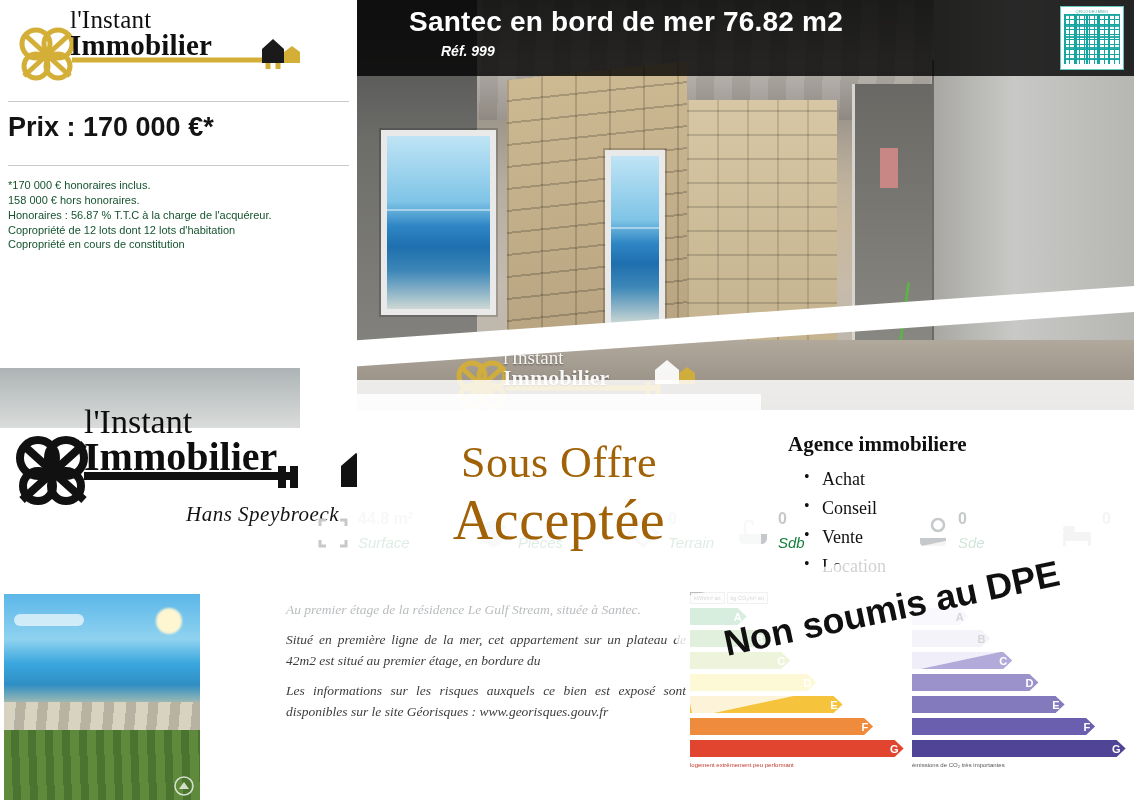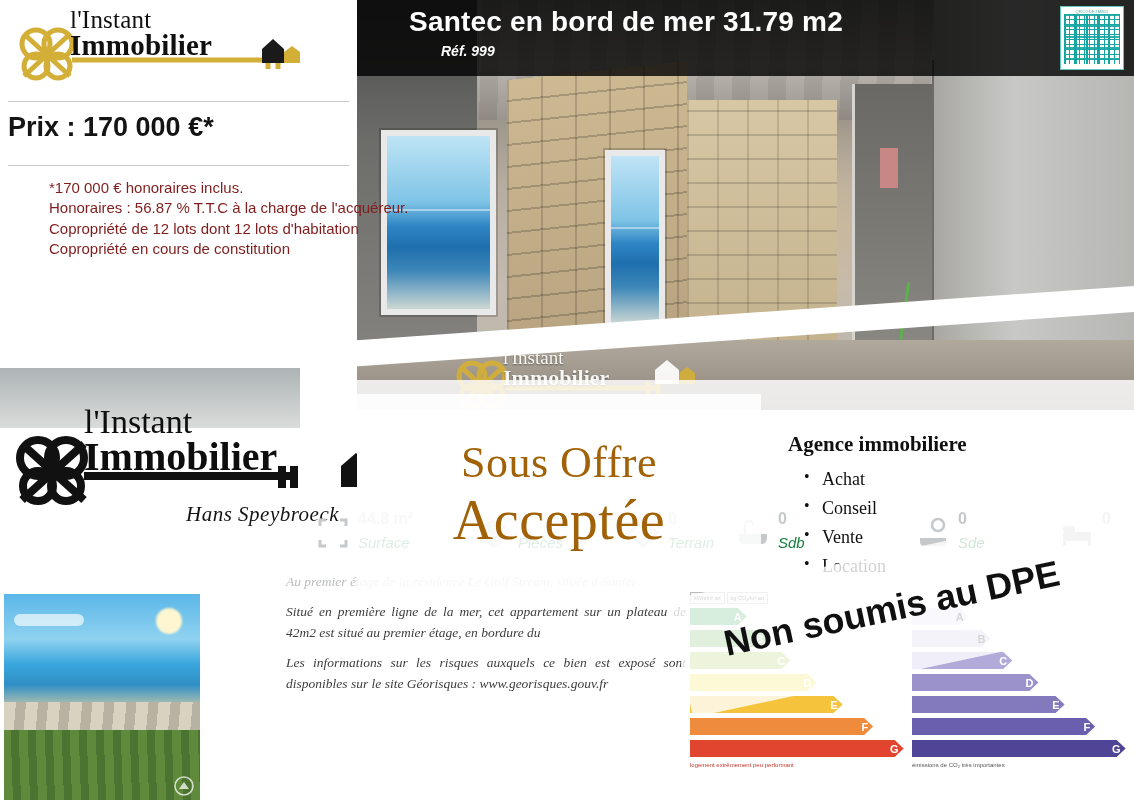--- a/index.html
+++ b/index.html
@@ -53,24 +53,23 @@
     margin-top: 10px;
     font-size: 27px;
     font-weight: bold;
     color: #141414;
     font-family: "Liberation Sans", sans-serif;
     padding-bottom: 22px;
     border-bottom: 1px solid #c9c9c9;
   }
   .price-notes {
     margin-top: 12px;
-    font-size: 15px;
-    color: #7f1d1d;
+    font-size: 11px;
+    color: #14532d;
     line-height: 1.35;
-    margin-left: 41px;
   }
   .price-notes div { white-space: nowrap; }
 
   
   .photo-main {
     position: absolute; left: 357px; top: 0;
     width: 777px; height: 410px;
     overflow: hidden;
     background: #9aa0a3;
   }
@@ -291,21 +290,21 @@
   .desc {
     position:absolute; left:286px; top:572px; width:400px;
     font-family:"Liberation Serif", serif;
     font-style: italic;
     font-size:13.5px;
     color:#3d3d3d;
     line-height:1.55;
     text-align: justify;
   }
   .desc p { margin-bottom: 9px; }
-  .desc .faded { color:#b9bcbe; }
+  .desc .faded { color:#b9bcbe;margin-top:28px; }
 
   
   .agency {
     position:absolute; left:742px; top:432px; width:392px; height:200px;
     padding-left: 62px;
   }
   .agency h2 {
     font-family:"Liberation Serif", serif;
     font-size:21px; font-weight:bold; color:#101010;
     margin-left:-16px; margin-bottom:12px;
@@ -395,21 +394,21 @@
       <div class="window win-a">
           <div class="horizon"></div>
         </div>
       <div class="window win-b">
           <div class="horizon"></div>
         </div>
     </div>
   </div>
 
   <div class="title-bar">
-    <h1>Santec en bord de mer 31.79 m2</h1>
+    <h1>Santec en bord de mer 76.82 m2</h1>
     <div class="ref">Réf. 999</div>
     <div class="qr-box">
       <div class="qr-cap">QRCODE.IMMO</div>
       <div class="qr-grid"></div>
     </div>
   </div>
 
   <div class="wm-center">
     <svg viewBox="0 0 240 66" width="240" height="66">
       <g stroke="#d4af37" stroke-width="5" fill="none">
@@ -456,20 +455,21 @@
       <svg class="brand-house" viewBox="0 0 40 28">
         <path d="M1 27 L1 13 L12 3 L23 13 L23 27 Z" fill="#1a1a1a"></path>
         <path d="M23 27 L23 16 L31 10 L39 16 L39 27 Z" fill="#d4af37"></path>
       </svg>
     </div>
 
     <div class="price-line">Prix : 170 000 €*</div>
 
     <div class="price-notes">
       <div>*170 000 € honoraires inclus.</div>
+      <div>158 000 € hors honoraires.</div>
       <div>Honoraires : 56.87 % T.T.C à la charge de l'acquéreur.</div>
       <div>Copropriété de 12 lots dont 12 lots d'habitation</div>
       <div>Copropriété en cours de constitution</div>
     </div>
   </div>
 
   <div class="diag-white"></div>
   <div class="veil"></div>
 
   <div class="logo-block">

